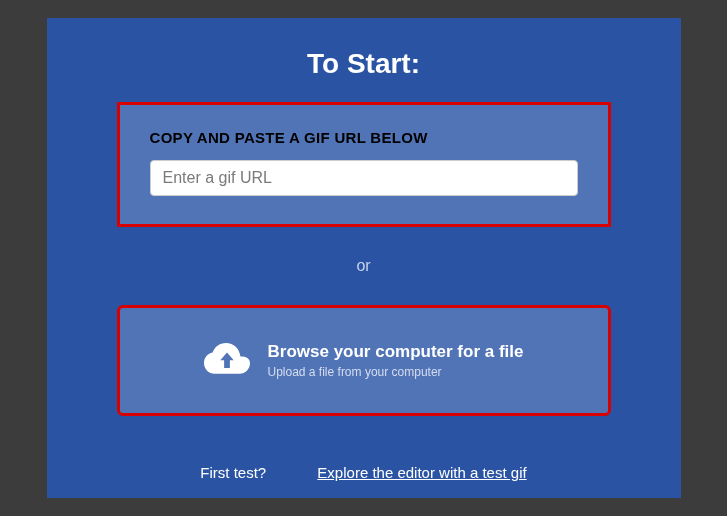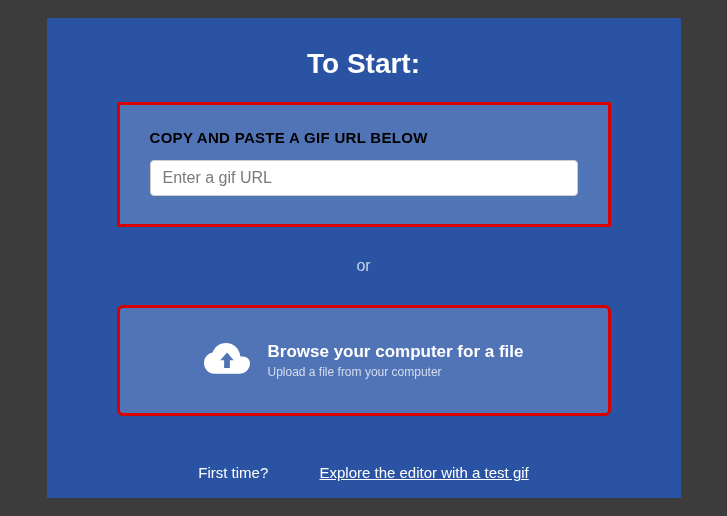--- a/index.html
+++ b/index.html
@@ -127,15 +127,15 @@
         <path d="M 24 10 L 17 18 L 21 18 L 21 26 L 27 26 L 27 18 L 31 18 Z" fill="#5174b6"></path>
       </svg>
     </span>
     <div class="browse-text-group">
       <div class="browse-title">Browse your computer for a file</div>
       <div class="browse-subtitle">Upload a file from your computer</div>
     </div>
   </div>
 
   <div class="footer-text">
-    <span>First time? </span><a class="footer-link">Explore the editor with a test gif</a>
+    <span>First test? </span><a class="footer-link">Explore the editor with a test gif</a>
   </div>
 </div>
 
 </body></html>

